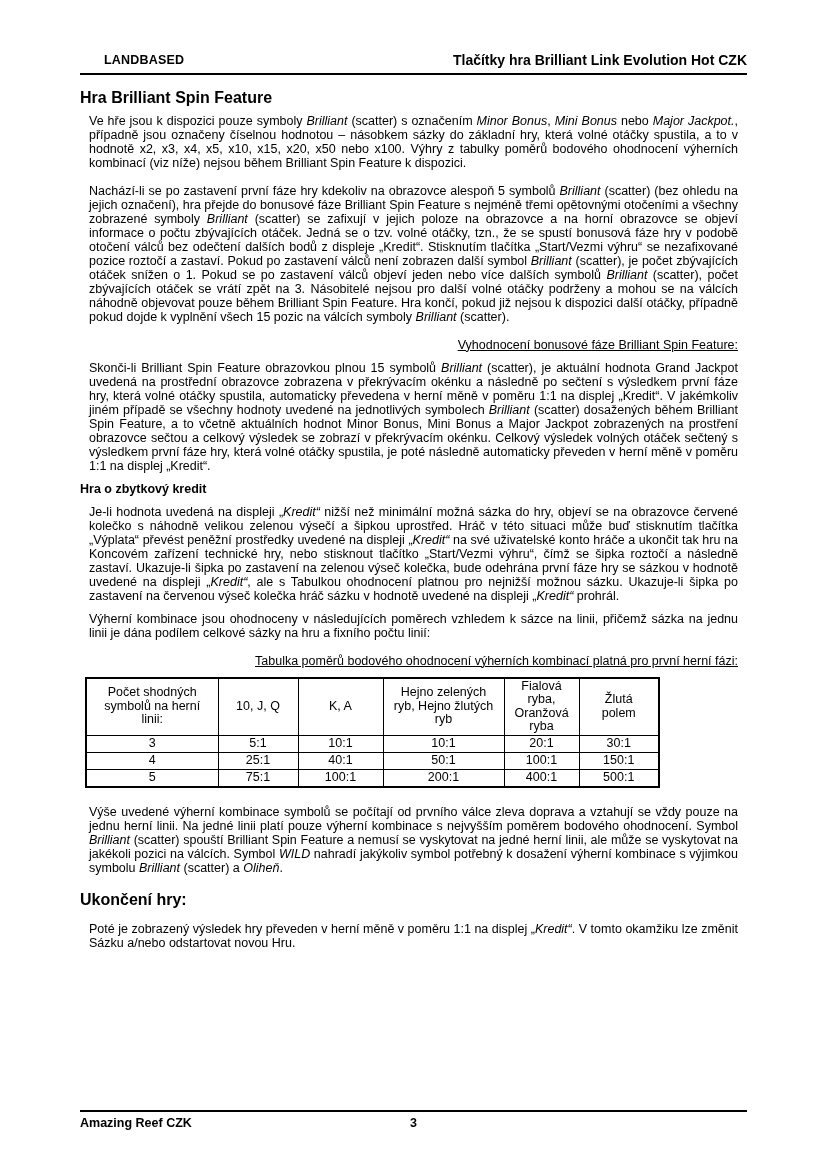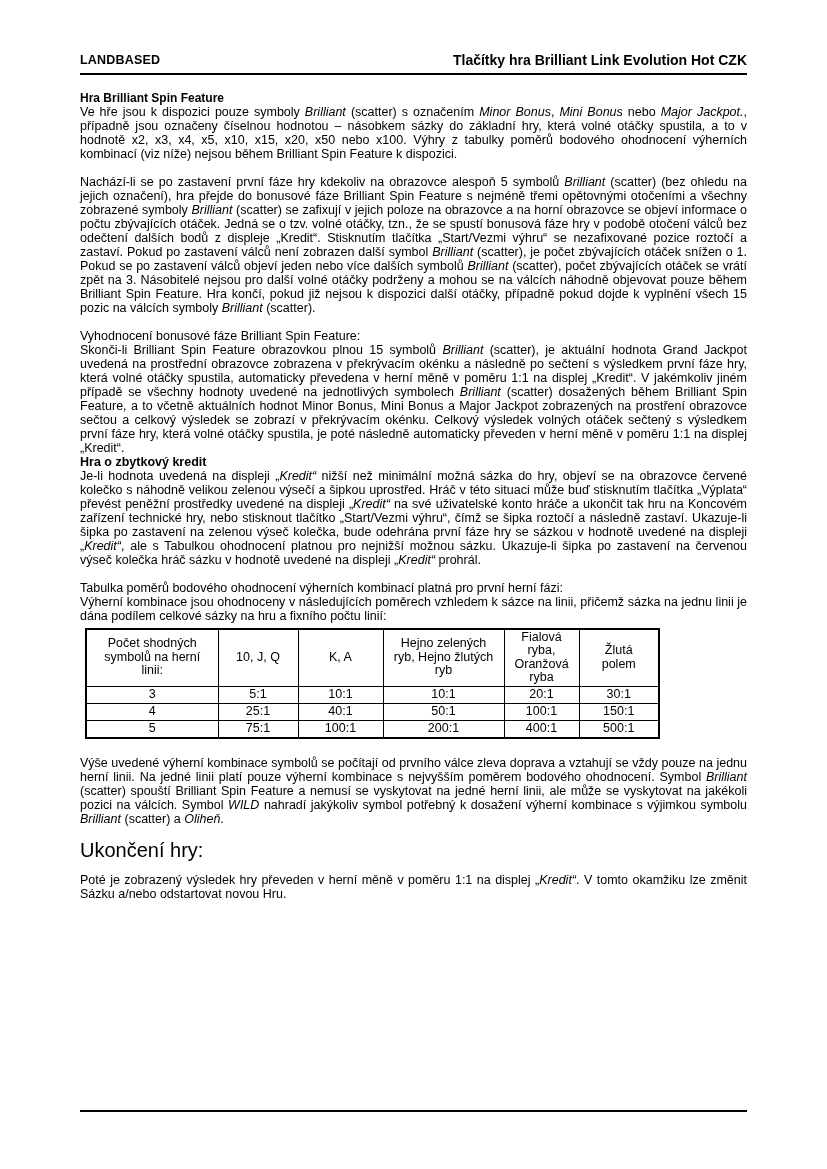--- a/index.html
+++ b/index.html
@@ -5,31 +5,31 @@
   html,body{margin:0;padding:0;background:#ffffff;}
   body{
     width:827px;height:1169px;position:relative;overflow:hidden;
     font-family:"Liberation Sans",sans-serif;color:#000;
     -webkit-font-smoothing:antialiased;
   }
   .page{box-sizing:border-box;width:827px;height:1169px;padding:52px 80px 0 80px;position:relative;}
 
   
   .hdr{display:flex;justify-content:space-between;align-items:flex-end;}
-  .hdr-left{font-size:12.5px;font-weight:bold;padding-bottom:2px;letter-spacing:.2px;}
+  .hdr-left{font-size:12.5px;font-weight:bold;padding-bottom:2px;letter-spacing:.2px;margin-left:24px;}
   .hdr-right{text-align:right;font-weight:bold;font-size:14px;line-height:16.5px;}
   .rule{border:none;border-top:2px solid #000;margin:4px 0 0 0;}
 
   
-  .b{font-size:12.5px;line-height:14px;text-align:justify;margin:0;}
-  .title{font-size:12px;line-height:14px;font-weight:bold;margin:16px 0 0 0;text-align:left;}
+  .b{font-size:12.5px;line-height:14px;text-align:justify;margin:9px;}
+  .title{font-size:16px;line-height:14px;font-weight:bold;margin:16px 0 0 0;text-align:left;}
   .title2{font-size:12.5px;line-height:14px;font-weight:bold;margin:0 0 0 0;text-align:left;}
   .mt{margin-top:14px;}
-  .label-line{text-align:left;}
-  .h2{font-size:20px;line-height:17px;font-weight:normal;margin:16px 0 0 0;}
+  .label-line{text-align:right;text-decoration:underline;}
+  .h2{font-size:16px;line-height:17px;font-weight:bold;margin:16px 0 0 0;}
 
   
   table.paytable{
     table-layout:fixed;border-collapse:collapse;margin:5px 0 0 5px;width:573px;
     font-size:12.5px;border:2px solid #000;
   }
   table.paytable th,table.paytable td{
     border:1px solid #000;text-align:center;vertical-align:middle;
     font-weight:normal;padding:1px 10px;line-height:13.5px;height:14px;
     overflow:hidden;
@@ -60,22 +60,22 @@
   <p class="b">Ve hře jsou k dispozici pouze symboly <i>Brilliant</i> (scatter) s označením <i>Minor Bonus</i>, <i>Mini Bonus</i> nebo <i>Major Jackpot.</i>, případně jsou označeny číselnou hodnotou – násobkem sázky do základní hry, která volné otáčky spustila, a to v hodnotě x2, x3, x4, x5, x10, x15, x20, x50 nebo x100. Výhry z tabulky poměrů bodového ohodnocení výherních kombinací (viz níže) nejsou během Brilliant Spin Feature k dispozici.</p>
   <p class="b mt">Nachází-li se po zastavení první fáze hry kdekoliv na obrazovce alespoň 5 symbolů <i>Brilliant</i> (scatter) (bez ohledu na jejich označení), hra přejde do bonusové fáze Brilliant Spin Feature s nejméně třemi opětovnými otočeními a všechny zobrazené symboly <i>Brilliant</i> (scatter) se zafixují v jejich poloze na obrazovce a na horní obrazovce se objeví informace o počtu zbývajících otáček. Jedná se o tzv. volné otáčky, tzn., že se spustí bonusová fáze hry v podobě otočení válců bez odečtení dalších bodů z displeje „Kredit“. Stisknutím tlačítka „Start/Vezmi výhru“ se nezafixované pozice roztočí a zastaví. Pokud po zastavení válců není zobrazen další symbol <i>Brilliant</i> (scatter), je počet zbývajících otáček snížen o 1. Pokud se po zastavení válců objeví jeden nebo více dalších symbolů <i>Brilliant</i> (scatter), počet zbývajících otáček se vrátí zpět na 3. Násobitelé nejsou pro další volné otáčky podrženy a mohou se na válcích náhodně objevovat pouze během Brilliant Spin Feature. Hra končí, pokud již nejsou k dispozici další otáčky, případně pokud dojde k vyplnění všech 15 pozic na válcích symboly <i>Brilliant</i> (scatter).</p>
 
   <p class="b mt label-line">Vyhodnocení bonusové fáze Brilliant Spin Feature:</p>
   <p class="b">Skonči-li Brilliant Spin Feature obrazovkou plnou 15 symbolů <i>Brilliant</i> (scatter), je aktuální hodnota Grand Jackpot uvedená na prostřední obrazovce zobrazena v překrývacím okénku a následně po sečtení s výsledkem první fáze hry, která volné otáčky spustila, automaticky převedena v herní měně v poměru 1:1 na displej „Kredit“. V jakémkoliv jiném případě se všechny hodnoty uvedené na jednotlivých symbolech <i>Brilliant</i> (scatter) dosažených během Brilliant Spin Feature, a to včetně aktuálních hodnot Minor Bonus, Mini Bonus a Major Jackpot zobrazených na prostření obrazovce sečtou a celkový výsledek se zobrazí v překrývacím okénku. Celkový výsledek volných otáček sečtený s výsledkem první fáze hry, která volné otáčky spustila, je poté následně automaticky převeden v herní měně v poměru 1:1 na displej „Kredit“.</p>
 
 
   <p class="title2">Hra o zbytkový kredit</p>
   <p class="b">Je-li hodnota uvedená na displeji „<i>Kredit“</i> nižší než minimální možná sázka do hry, objeví se na obrazovce červené kolečko s náhodně velikou zelenou výsečí a šipkou uprostřed. Hráč v této situaci může buď stisknutím tlačítka „Výplata“ převést peněžní prostředky uvedené na displeji „<i>Kredit“</i> na své uživatelské konto hráče a ukončit tak hru na Koncovém zařízení technické hry, nebo stisknout tlačítko „Start/Vezmi výhru“, čímž se šipka roztočí a následně zastaví. Ukazuje-li šipka po zastavení na zelenou výseč kolečka, bude odehrána první fáze hry se sázkou v hodnotě uvedené na displeji „<i>Kredit“</i>, ale s Tabulkou ohodnocení platnou pro nejnižší možnou sázku. Ukazuje-li šipka po zastavení na červenou výseč kolečka hráč sázku v hodnotě uvedené na displeji „<i>Kredit“</i> prohrál.</p>
 
+  <p class="b">Výherní kombinace jsou ohodnoceny v následujících poměrech vzhledem k sázce na linii, přičemž sázka na jednu linii je dána podílem celkové sázky na hru a fixního počtu linií:</p>
   <p class="b mt label-line">Tabulka poměrů bodového ohodnocení výherních kombinací platná pro první herní fázi:</p>
-  <p class="b">Výherní kombinace jsou ohodnoceny v následujících poměrech vzhledem k sázce na linii, přičemž sázka na jednu linii je dána podílem celkové sázky na hru a fixního počtu linií:</p>
 
   <table class="paytable">
     <colgroup>
       <col style="width:132px">
         <col style="width:80px">
         <col style="width:85px">
       <col style="width:121px">
         <col style="width:75px">
         <col style="width:80px">
     </colgroup>
@@ -117,15 +117,19 @@
       </tbody>
   </table>
 
   <p class="b after-table">Výše uvedené výherní kombinace symbolů se počítají od prvního válce zleva doprava a vztahují se vždy pouze na jednu herní linii. Na jedné linii platí pouze výherní kombinace s nejvyšším poměrem bodového ohodnocení. Symbol <i>Brilliant</i> (scatter) spouští Brilliant Spin Feature a nemusí se vyskytovat na jedné herní linii, ale může se vyskytovat na jakékoli pozici na válcích. Symbol <i>WILD</i> nahradí jakýkoliv symbol potřebný k dosažení výherní kombinace s výjimkou symbolu <i>Brilliant</i> (scatter) a <i>Oliheň</i>.</p>
 
   <p class="h2">Ukončení hry:</p>
   <p class="b mt">Poté je zobrazený výsledek hry převeden v herní měně v poměru 1:1 na displej „<i>Kredit“</i>. V tomto okamžiku lze změnit Sázku a/nebo odstartovat novou Hru.</p>
 
   <div class="footer">
     <hr class="footer-rule">
+    <div class="footer-row">
+      <span>Amazing Reef CZK</span>
+      <span class="footer-page">3</span>
+    </div>
   </div>
 
 </div>
 
 </body></html>

